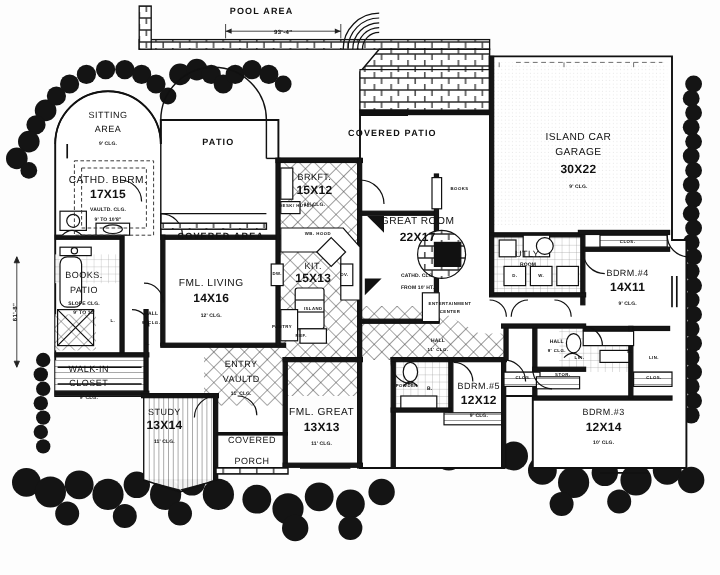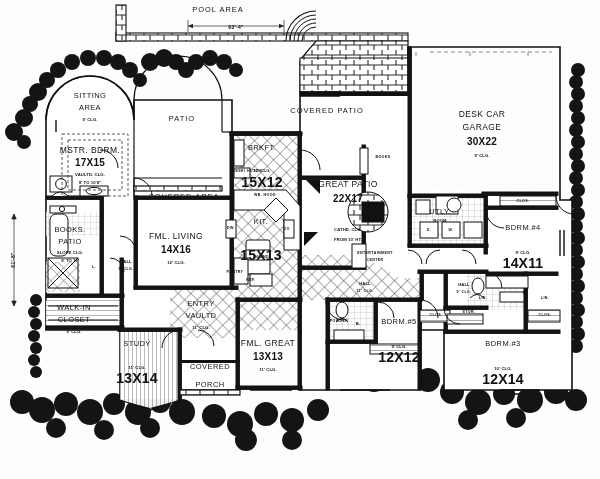--- a/index.html
+++ b/index.html
@@ -7,24 +7,24 @@
        font-family:"Liberation Sans","DejaVu Sans",sans-serif;}
   #plan{position:relative;width:600px;height:479px;background:#fdfdfd;}
   #plan svg{position:absolute;left:0;top:0;}
   .lbl{position:absolute;text-align:center;color:#111;
        font-family:"Liberation Sans","DejaVu Sans",sans-serif;
        letter-spacing:.4px;white-space:nowrap;line-height:1.05;
        transform:translate(-50%,-50%);}
   .rname{font-size:7.5px;font-weight:normal;}
   .rname.big{font-size:8.5px;}
   .rdim{font-size:10px;font-weight:bold;letter-spacing:.2px;}
-  .rdim.sm{font-size:14px;margin-top:22px;}
+  .rdim.sm{font-size:10px;}
   .rclg{font-size:4.2px;font-weight:bold;letter-spacing:.1px;}
   .tiny{font-size:3.6px;font-weight:bold;}
-  .area{font-size:7.5px;font-weight:normal;letter-spacing:1px;}
+  .area{font-size:7.5px;font-weight:bold;letter-spacing:1px;}
   .dimtxt{font-size:5px;font-weight:bold;letter-spacing:.3px;}
   .vert{transform:translate(-50%,-50%) rotate(-90deg);}
 </style>
 </head>
 <body>
 
 <div id="plan">
 
 <svg width="600" height="479" viewBox="0 0 600 479">
   <defs>
@@ -416,21 +416,21 @@
 <div class="lbl rname" style="left:90px;top:96px">SITTING</div>
 <div class="lbl rname" style="left:90px;top:108px">AREA</div>
 <div class="lbl rclg" style="left:90px;top:120px">9' CLG.</div>
 
 <div class="lbl rname" style="left:201px;top:304px">ENTRY</div>
 <div class="lbl rname" style="left:201px;top:316px">VAULTD</div>
 <div class="lbl rclg" style="left:201px;top:328px">11' CLG.</div>
 <div class="lbl rname" style="left:210px;top:367px">COVERED</div>
 <div class="lbl rname" style="left:210px;top:385px">PORCH</div>
 
-<div class="lbl rname big" style="left:90px;top:150px">MSTR. BDRM.</div>
+<div class="lbl rname big" style="left:90px;top:150px">CATHD. BDRM.</div>
 <div class="lbl rdim" style="left:90px;top:163px">17X15</div>
 <div class="lbl rclg" style="left:90px;top:175px">VAULTD. CLG.</div>
 <div class="lbl rclg" style="left:90px;top:183px">9' TO 10'8"</div>
 
 <div class="lbl rname" style="left:70px;top:230px">BOOKS.</div>
 <div class="lbl rname" style="left:70px;top:242px">PATIO</div>
 <div class="lbl rclg" style="left:70px;top:253px">SLOPE CLG.</div>
 <div class="lbl rclg" style="left:70px;top:261px">9' TO 11'</div>
 
 <div class="lbl rname" style="left:74px;top:308px">WALK-IN</div>
@@ -449,26 +449,26 @@
 <div class="lbl rdim" style="left:268px;top:357px">13X13</div>
 <div class="lbl rclg" style="left:268px;top:370px">11' CLG.</div>
 
 <div class="lbl rname" style="left:262px;top:148px">BRKFT.</div>
 <div class="lbl rdim sm" style="left:262px;top:160px">15X12</div>
 <div class="lbl rclg" style="left:262px;top:171px">10' CLG.</div>
 
 <div class="lbl rname" style="left:261px;top:222px">KIT.</div>
 <div class="lbl rdim sm" style="left:261px;top:233px">15X13</div>
 
-<div class="lbl rname big" style="left:348px;top:184px">GREAT PATIO</div>
+<div class="lbl rname big" style="left:348px;top:184px">GREAT ROOM</div>
 <div class="lbl rdim" style="left:348px;top:199px">22X17</div>
 <div class="lbl rclg" style="left:348px;top:230px">CATHD. CLG.</div>
 <div class="lbl rclg" style="left:348px;top:240px">FROM 10' HT.</div>
 
-<div class="lbl rname big" style="left:482px;top:114px">DESK  CAR</div>
+<div class="lbl rname big" style="left:482px;top:114px">ISLAND  CAR</div>
 <div class="lbl rname big" style="left:482px;top:127px">GARAGE</div>
 <div class="lbl rdim" style="left:482px;top:142px">30X22</div>
 <div class="lbl rclg" style="left:482px;top:156px">9' CLG.</div>
 
 <div class="lbl rname" style="left:440px;top:212px">UTLY.</div>
 <div class="lbl rclg" style="left:440px;top:221px">ROOM</div>
 
 <div class="lbl rname" style="left:523px;top:228px">BDRM.#4</div>
 <div class="lbl rdim sm" style="left:523px;top:241px">14X11</div>
 <div class="lbl rclg" style="left:523px;top:253px">9' CLG.</div>

